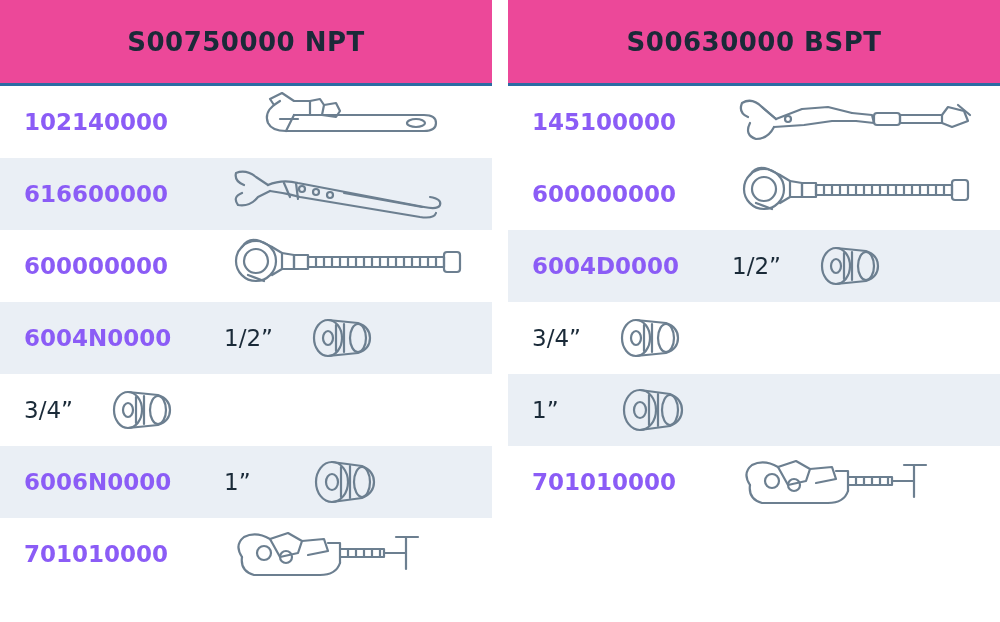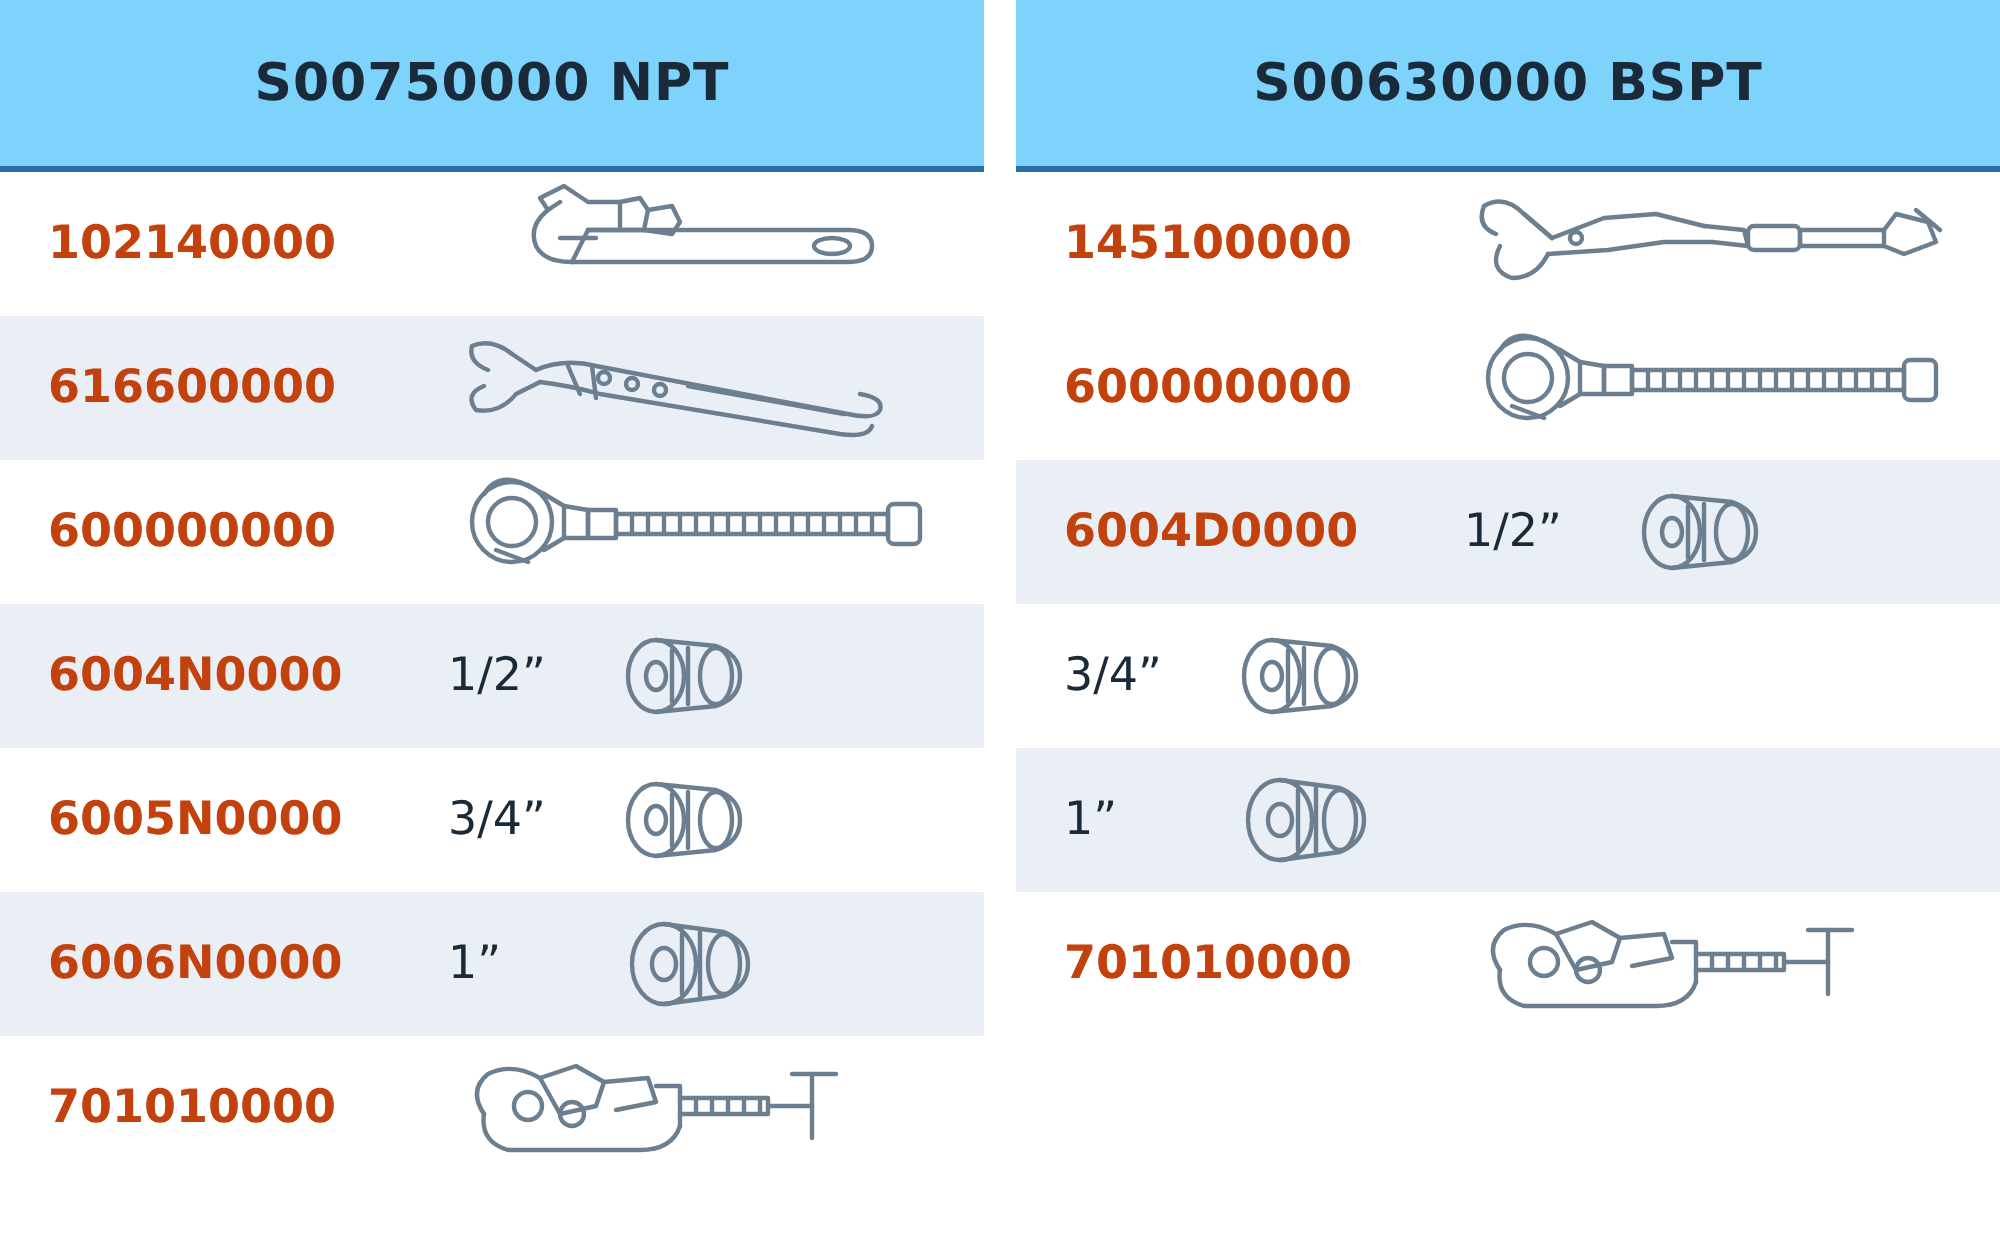--- a/index.html
+++ b/index.html
@@ -26,21 +26,21 @@
     flex: 1 1 0;
     display: flex;
     flex-direction: column;
     min-width: 0;
   }
   .thead {
     height: 86px;
     display: flex;
     align-items: center;
     justify-content: center;
-    background: #7dd3fc;
+    background: #ec4899;
     border-bottom: 3px solid #2b6ca3;
     box-sizing: border-box;
   }
   .thead .title {
     font-size: 26px;
     font-weight: bold;
     color: #1a2a38;
     letter-spacing: 0.5px;
   }
   .row {
@@ -49,21 +49,21 @@
     align-items: center;
     box-sizing: border-box;
     padding-left: 24px;
   }
   .row.odd  { background: #ffffff; }
   .row.even { background: #eaeff5; }
 
   .code {
     font-size: 23px;
     font-weight: bold;
-    color: #c2410c;
+    color: #8b5cf6;
     width: 200px;
     flex: 0 0 200px;
     white-space: nowrap;
   }
   .size {
     font-size: 23px;
     font-weight: normal;
     color: #1a2a38;
     width: 72px;
     flex: 0 0 72px;
@@ -158,21 +158,20 @@
             <path d="M32 11 L62 14 Q74 18 74 29 Q74 40 62 44 L32 47"></path>
             <ellipse cx="62" cy="29" rx="8" ry="14"></ellipse>
             <path d="M40 16 L40 42 M48 15 L48 43"></path>
             <ellipse cx="32" cy="29" rx="5" ry="7"></ellipse>
           </g>
         </svg>
       </span>
     </div>
 
     <div class="row odd">
-      <span class="code">6005N0000</span>
       <span class="size">3/4”</span>
       <span class="art center">
         <svg width="110" height="58" viewBox="0 0 110 58">
           <g fill="none" stroke="#6c7f90" stroke-width="2.2" stroke-linejoin="round" stroke-linecap="round">
             <ellipse cx="32" cy="29" rx="14" ry="18"></ellipse>
             <path d="M32 11 L62 14 Q74 18 74 29 Q74 40 62 44 L32 47"></path>
             <ellipse cx="62" cy="29" rx="8" ry="14"></ellipse>
             <path d="M40 16 L40 42 M48 15 L48 43"></path>
             <ellipse cx="32" cy="29" rx="5" ry="7"></ellipse>
           </g>

